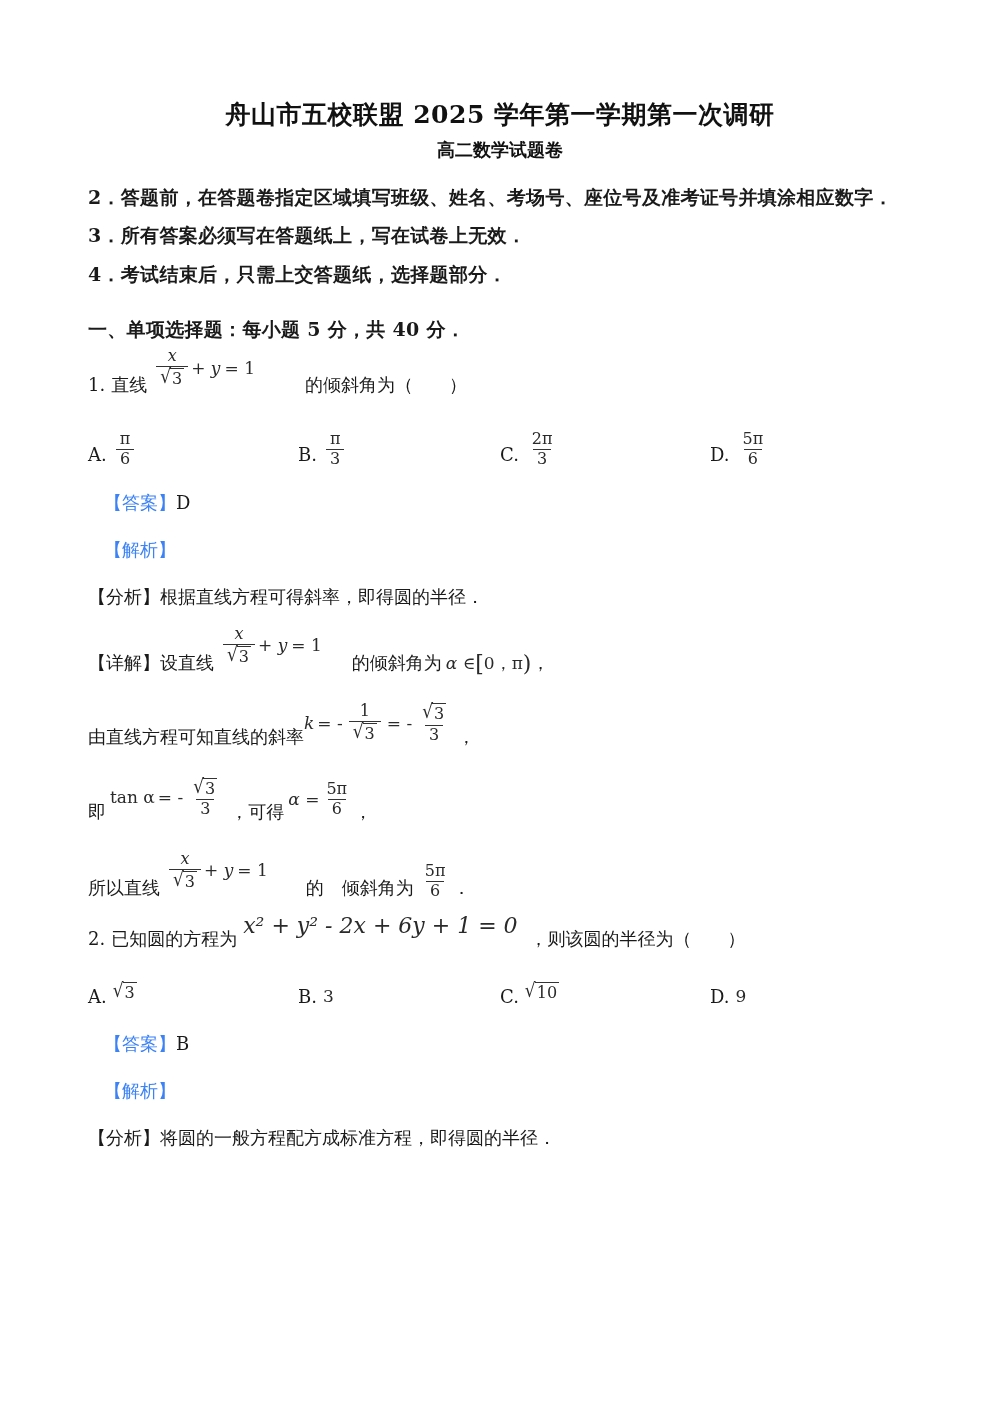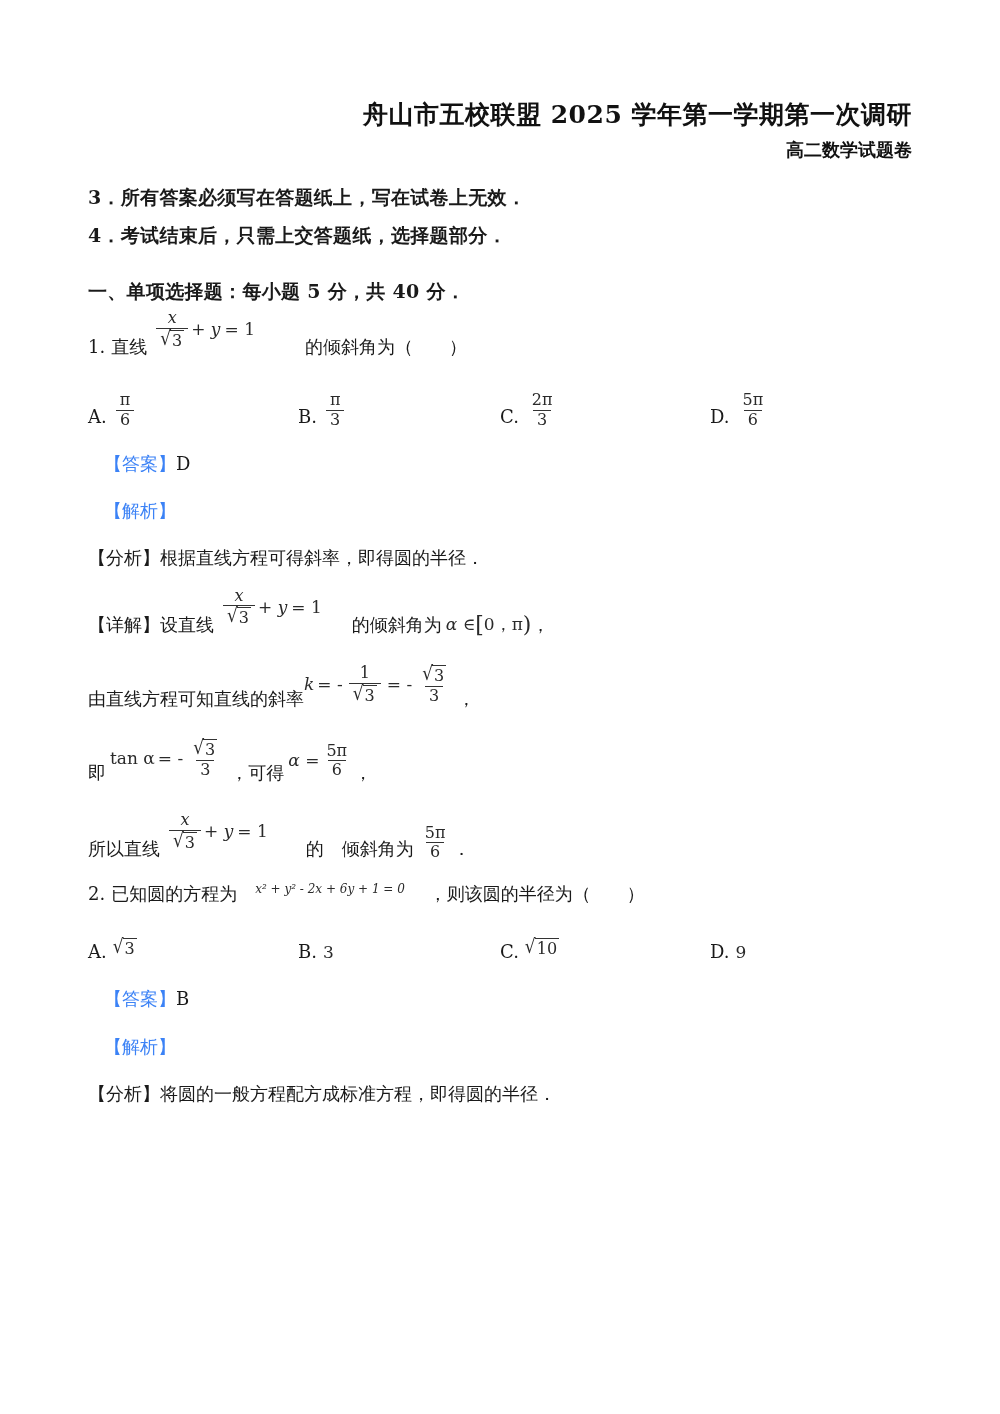--- a/index.html
+++ b/index.html
@@ -26,21 +26,21 @@
     box-sizing: border-box;
   }
   .content {
     position: absolute;
     left: 88px;
     top: 96px;
     width: 824px;
   }
 
   
-  .title-block { text-align: right; }
+  .title-block { text-align: center; }
   .title-main {
     font-family: "DejaVu Serif", "Liberation Serif", serif;
     font-weight: bold;
     font-size: 25px;
     letter-spacing: 0.5px;
     line-height: 1.5;
     color: #111;
   }
   .title-sub {
     font-family: "DejaVu Serif", "Liberation Serif", serif;
@@ -212,20 +212,21 @@
 
 <div class="page">
   <div class="content">
 
     <div class="title-block">
       <div class="title-main">舟山市五校联盟 2025 学年第一学期第一次调研</div>
       <div class="title-sub">高二数学试题卷</div>
     </div>
 
     <div class="notice">
+      <div class="notice-item">2．答题前，在答题卷指定区域填写班级、姓名、考场号、座位号及准考证号并填涂相应数字．</div>
       <div class="notice-item">3．所有答案必须写在答题纸上，写在试卷上无效．</div>
       <div class="notice-item">4．考试结束后，只需上交答题纸，选择题部分．</div>
     </div>
 
     <div class="section-head">一、单项选择题：每小题 5 分，共 40 分．</div>
 
     <div class="question">
       <div class="q-line">
         <span>1.</span>
         <span class="q-text" style="margin-left:6px">直线</span>
@@ -403,21 +404,21 @@
         </span>
         <span>．</span>
       </div>
 
     </div>
 
     <div class="question" style="margin-top:20px">
       <div class="q-line">
         <span>2.</span>
         <span class="q-text" style="margin-left:6px">已知圆的方程为</span>
-        <span class="math raise" style="margin:0 18px;font-size:12px">x² + y² - 2x + 6y + 1 = 0</span>
+        <span class="math raise" style="margin:0 6px;font-size:22px">x² + y² - 2x + 6y + 1 = 0</span>
         <span class="q-text" style="margin-left:6px">，则该圆的半径为</span>
         <span class="q-text">（　　）</span>
       </div>
 
       <div class="choices" style="height:44px;margin-top:14px">
         <div class="choice" style="left:0px">
           <span class="choice-label">A.</span>
           <span class="math raise-sm">
             <span class="sqrt">
                 <span class="radical">√</span>

